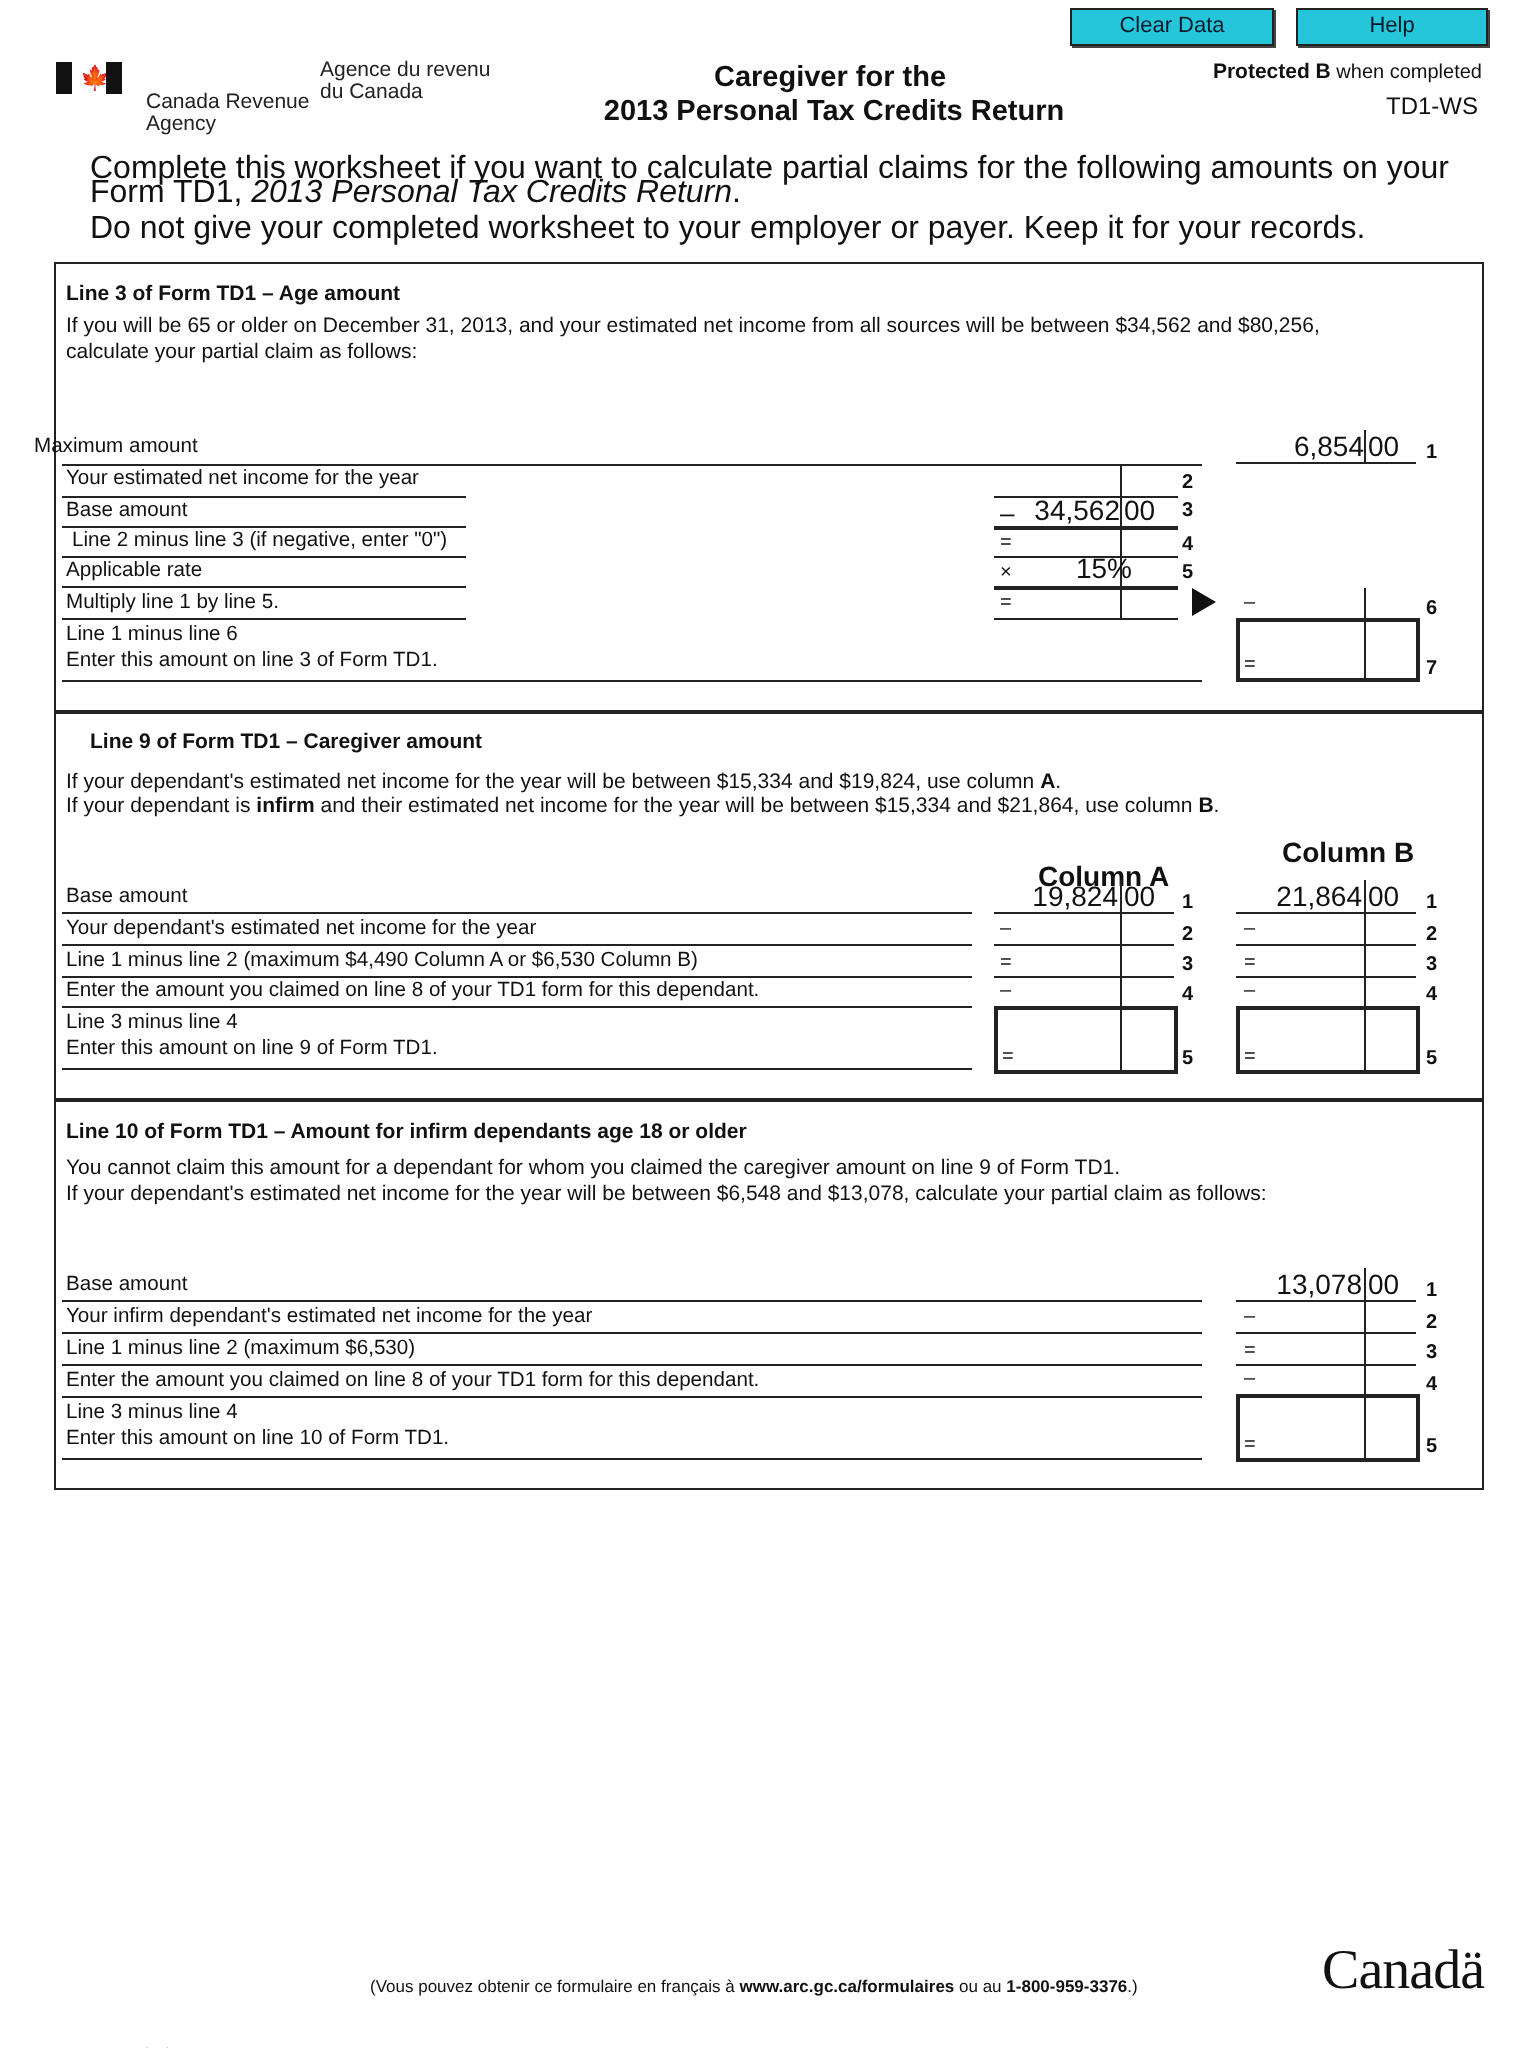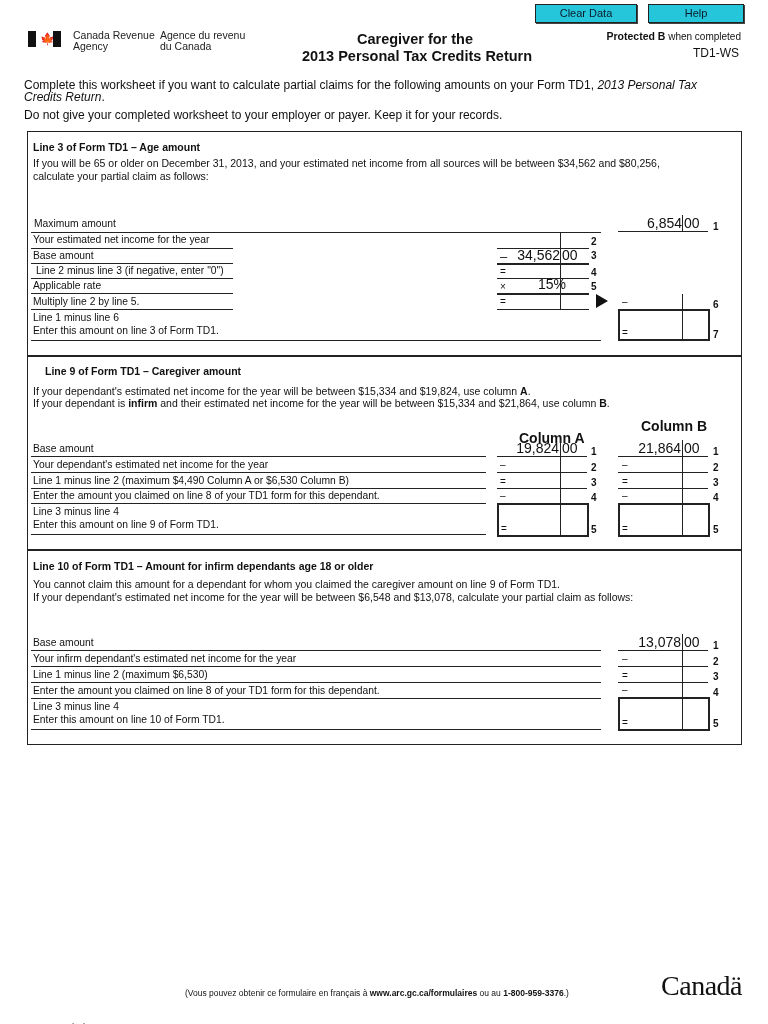--- a/index.html
+++ b/index.html
@@ -7,21 +7,21 @@
   .abs{position:absolute;}
   .btn{position:absolute;top:4px;height:17px;background:#26c6da;border:1px solid #222;box-shadow:1px 1px 0 #444;font-size:11px;text-align:center;line-height:17px;color:#0a1a2a;cursor:pointer;}
   .flag{position:absolute;left:28px;top:31px;width:33px;height:16px;}
   .flag .bar{position:absolute;top:0;width:8px;height:16px;background:#111;}
   .flag .leaf{position:absolute;left:12px;top:1px;font-size:12px;line-height:14px;color:#111;}
   .agency{position:absolute;top:30px;font-size:10.5px;line-height:11px;color:#222;}
   .title{position:absolute;left:290px;width:250px;text-align:center;font-weight:bold;font-size:14.5px;}
   .prot{position:absolute;right:27px;top:30px;font-size:10px;}
   .prot b{font-size:10.5px;}
   .formid{position:absolute;right:29px;top:46px;font-size:12px;}
-  .intro{position:absolute;left:24px;font-size:12px;line-height:12px;width:680px;}
+  .intro{position:absolute;left:45px;font-size:16px;line-height:12px;width:680px;}
   .section{position:absolute;left:27px;width:713px;border:1.5px solid #222;}
   .sec-title{position:absolute;font-weight:bold;font-size:10.5px;}
   .txt{position:absolute;font-size:10.5px;line-height:12px;}
   .row-label{position:absolute;font-size:10.3px;line-height:12px;}
   .hline{position:absolute;height:0;border-top:1px solid #222;}
   .hthick{position:absolute;height:0;border-top:2px solid #222;}
   .vline{position:absolute;width:0;border-left:1px solid #222;}
   .num{position:absolute;font-size:10px;font-weight:bold;}
   .amt{position:absolute;font-size:14px;text-align:right;}
   .op{position:absolute;font-size:10px;}
@@ -35,21 +35,21 @@
 <body>
 
 <div class="btn" style="left:535px;width:100px;">Clear Data</div>
 <div class="btn" style="left:648px;width:94px;">Help</div>
 
 <div class="flag">
   <div class="bar" style="left:0;"></div>
   <span class="leaf">🍁</span>
   <div class="bar" style="left:25px;"></div>
 </div>
-<div class="agency" style="left:73px;">
+<div class="agency" style="left:73px;margin-top:16px;">
   <div>Canada Revenue</div>
   <div>Agency</div>
 </div>
 <div class="agency" style="left:160px;">
   <div>Agence du revenu</div>
   <div>du Canada</div>
 </div>
 <div class="title" style="top:31px;">Caregiver for the</div>
 <div class="title" style="top:48px;width:260px;left:287px;">2013 Personal Tax Credits Return</div>
 <div class="prot"><b>Protected B</b><span> when completed</span></div>
@@ -58,31 +58,31 @@
 <div class="intro" style="top:79px;">
   <span>Complete this worksheet if you want to calculate partial claims for the following amounts on your Form TD1, </span><i>2013 Personal Tax Credits Return</i><span>.</span>
 </div>
 <div class="intro" style="top:109px;">Do not give your completed worksheet to your employer or payer. Keep it for your records.</div>
 
 <div class="section" style="top:131px;height:224px;"></div>
 <div class="sec-title" style="left:33px;top:141px;">Line 3 of Form TD1 – Age amount</div>
 <div class="txt" style="left:33px;top:157px;">If you will be 65 or older on December 31, 2013, and your estimated net income from all sources will be between $34,562 and $80,256,</div>
 <div class="txt" style="left:33px;top:170px;">calculate your partial claim as follows:</div>
 
-<div class="row-label" style="left:34px;top:218px;">Maximum amount</div>
+<div class="row-label" style="left:17px;top:218px;">Maximum amount</div>
 <div class="hline" style="left:31px;top:232px;width:570px;"></div>
 <div class="row-label" style="left:33px;top:234px;">Your estimated net income for the year</div>
 <div class="hline" style="left:31px;top:248px;width:202px;"></div>
 <div class="row-label" style="left:33px;top:250px;">Base amount</div>
 <div class="hline" style="left:31px;top:263px;width:202px;"></div>
 <div class="row-label" style="left:36px;top:265px;">Line 2 minus line 3 (if negative, enter "0")</div>
 <div class="hline" style="left:31px;top:278px;width:202px;"></div>
 <div class="row-label" style="left:33px;top:280px;">Applicable rate</div>
 <div class="hline" style="left:31px;top:293px;width:202px;"></div>
-<div class="row-label" style="left:33px;top:296px;">Multiply line 2 by line 5.</div>
+<div class="row-label" style="left:33px;top:296px;">Multiply line 1 by line 5.</div>
 <div class="hline" style="left:31px;top:309px;width:202px;"></div>
 <div class="row-label" style="left:33px;top:312px;text-align:center;">Line 1 minus line 6</div>
 <div class="row-label" style="left:33px;top:325px;">Enter this amount on line 3 of Form TD1.</div>
 <div class="hline" style="left:31px;top:340px;width:570px;"></div>
 
 <div class="hline" style="left:233px;top:248px;width:0;"></div>
 
 <div class="amt" style="left:620px;top:215px;width:62px;">6,854</div>
 <div class="vline" style="left:682px;top:215px;height:16px;"></div>
 <div class="amt" style="left:684px;top:215px;width:20px;text-align:left;">00</div>

